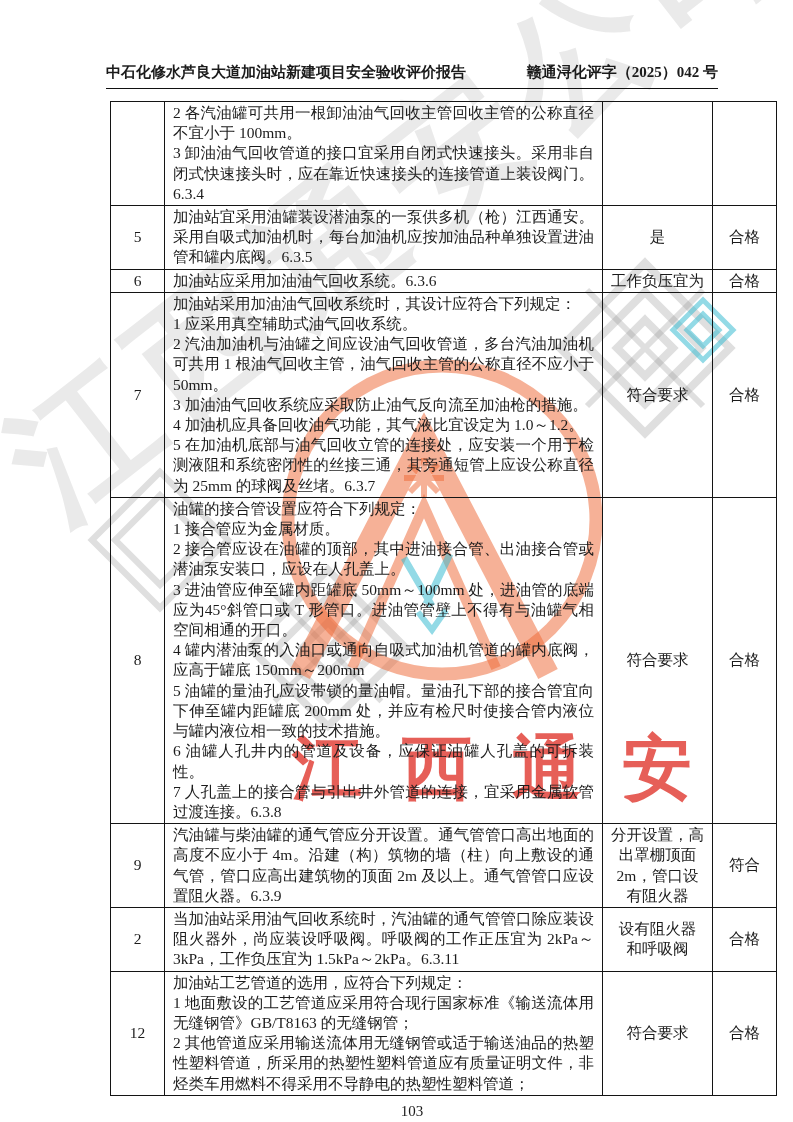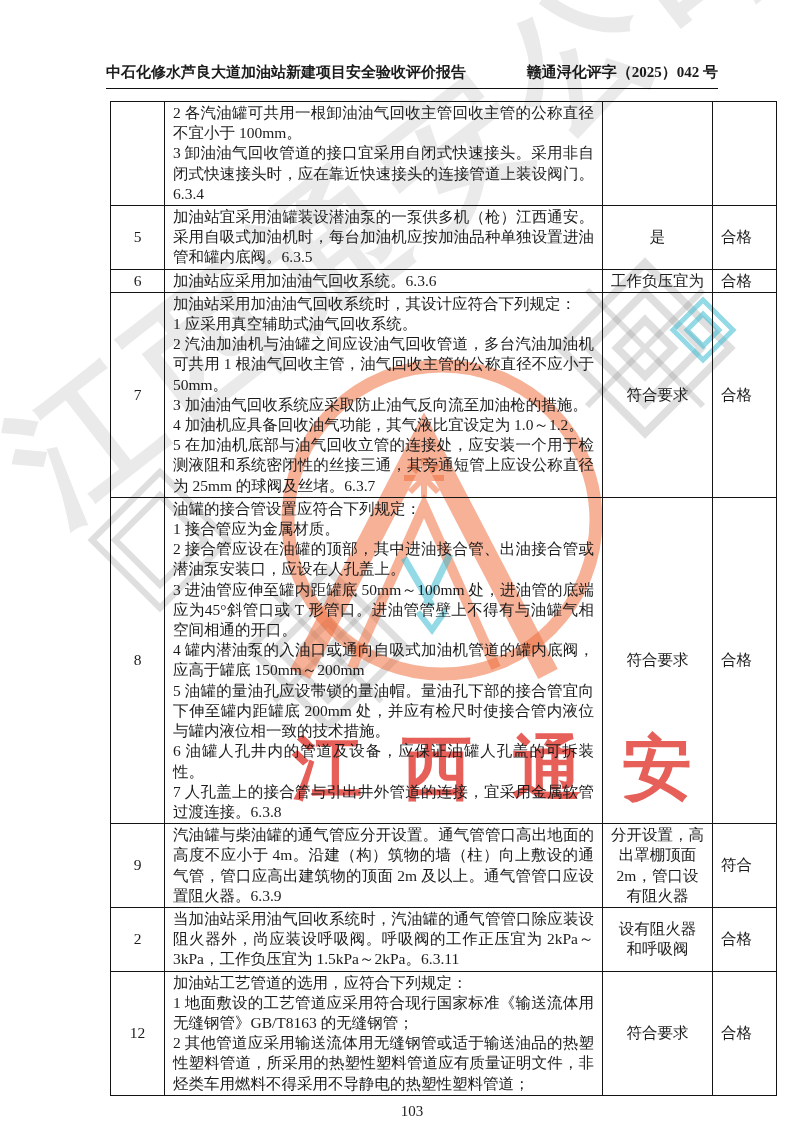--- a/index.html
+++ b/index.html
@@ -24,21 +24,21 @@
     border-collapse:collapse; table-layout:fixed;
   }
   .doc-table td {
     border:1.5px solid #141414; vertical-align:middle;
     font-size:15.5px; line-height:20.2px; padding:1px 8px;
     background:transparent;
   }
   .c-no     { width:37px;  text-align:center; }
   .c-text   { width:421px; text-align:justify; white-space:pre-wrap; padding:1px 4px; }
   .c-status { width:93px;  text-align:center; white-space:pre-wrap; font-size:15px; line-height:19px; }
-  .c-result { width:47px;  }
+  .c-result { width:47px;  text-align:center; }
   
   .footer {
     position:absolute; top:1103px; left:106px; width:612px;
     text-align:center; font-size:15px; z-index:2;
   }
   
   .watermark { position:absolute; inset:0; z-index:1; pointer-events:none; }
   .wm-gray-text {
     position:absolute; left:30px; top:390px; width:1200px;
     transform:rotate(-38deg); transform-origin:0 50%;

